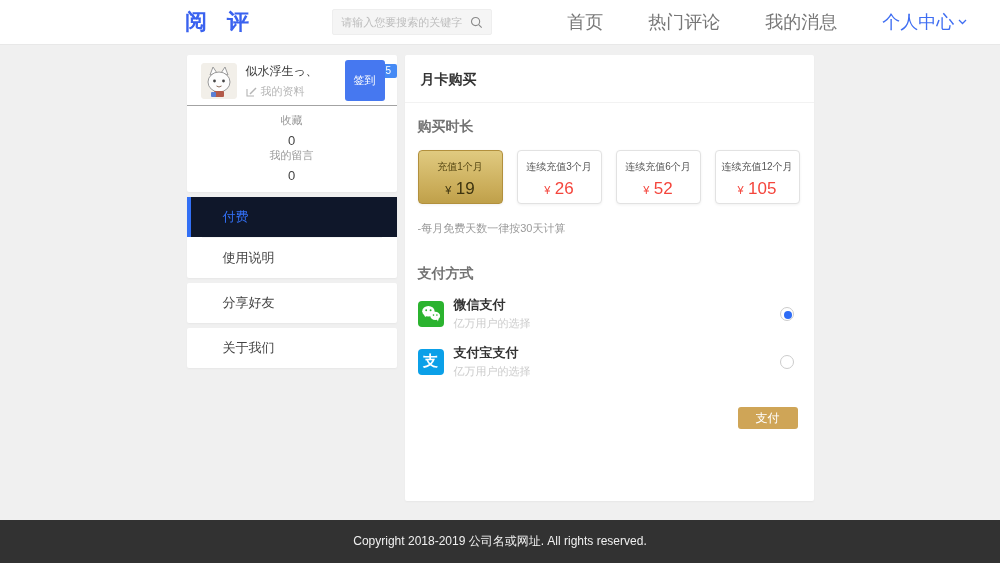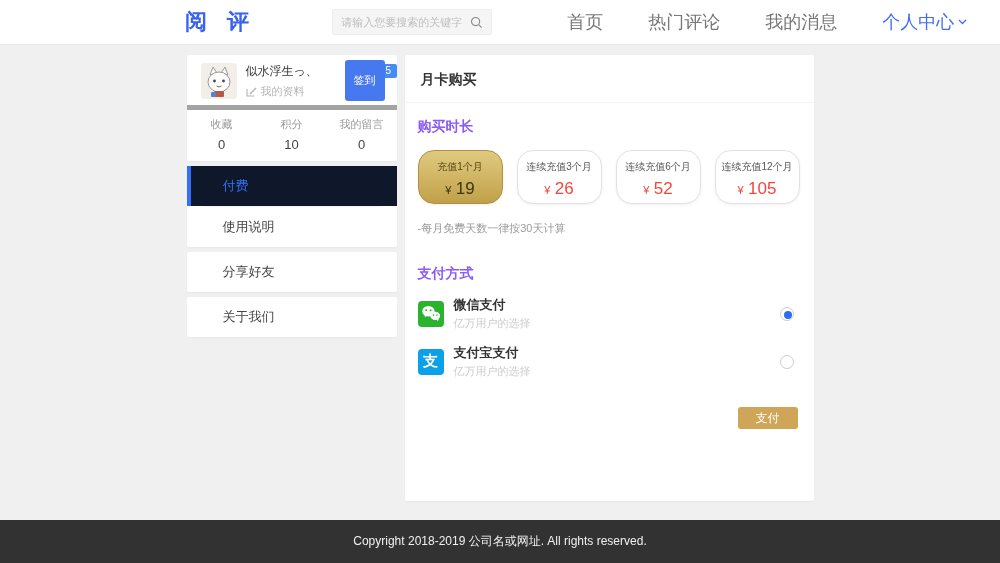--- a/index.html
+++ b/index.html
@@ -33,39 +33,39 @@
   .avatar { width:36px; height:36px; border-radius:4px; background:#f4f2ee; overflow:hidden; flex:0 0 auto; }
   .pinfo { margin-left:9px; flex:1; min-width:0; }
   .pname-row { display:flex; align-items:center;gap:44px; }
   .pname { font-size:12px; color:#333; white-space:nowrap; }
   .lv-badge { margin-left:5px; background:#458af5; color:#fff; font-size:10px; border-radius:2px;
     padding:1px 6px; line-height:12px; }
   .pprofile { display:flex; align-items:center; margin-top:4px; font-size:11px; color:#b4b4b4; cursor:pointer; }
   .edit-icon { width:11px; height:11px; margin-right:4px; }
   .checkin-btn { background:#4678f0; color:#fff; border:none; border-radius:3px; font-size:11px;
     padding:13px 9px; cursor:pointer; font-family:inherit; flex:0 0 auto; }
-  .stats { display:flex; border-top:5px solid #a3a3a3; padding:7px 0 9px; }
+  .stats { display:flex; border-top:1px solid #a3a3a3; padding:7px 0 9px;flex-direction:column; }
   .stat { flex:1; text-align:center; cursor:pointer; }
   .stat-label { font-size:11px; color:#999; }
   .stat-value { font-size:13px; color:#444; margin-top:5px; }
   .menu-item { position:relative; height:40px; line-height:40px; padding-left:36px; font-size:13px;
     color:#444; cursor:pointer; }
   .menu-item.active { background:#0f172a; color:#3370f5; }
   .menu-item.active::before { content:""; position:absolute; left:0; top:0; bottom:0; width:4px; background:#3370f5; }
   .menu-div { height:1px; background:#f3f3f3; margin:0 15px; }
   .single-item { height:40px; line-height:40px; padding-left:36px; font-size:13px; color:#444; cursor:pointer; }
 
   
   .main { width:409px; background:#fff; border-radius:2px; box-shadow:0 1px 2px rgba(0,0,0,0.04);
     min-height:446px; }
   .main-title { font-size:14px; font-weight:bold; color:#333; padding:16px 16px 13px; border-bottom:1px solid #f2f2f2; }
   .main-body { padding:0 13px; }
-  .sec-title { font-size:14px; font-weight:bold; color:#8b5cf6; margin-top:15px; }
+  .sec-title { font-size:14px; font-weight:bold; color:#737373; margin-top:15px; }
   .plans { display:flex; margin-top:14px; }
-  .plan { width:85px; height:54px; border:1px solid #e2e2e2; border-radius:16px; background:#fff;
+  .plan { width:85px; height:54px; border:1px solid #e2e2e2; border-radius:4px; background:#fff;
     box-shadow:0 1px 3px rgba(0,0,0,0.06); margin-right:14px; text-align:center; cursor:pointer; }
   .plan:last-child { margin-right:0; }
   .plan-name { font-size:10px; color:#555; margin-top:9px; white-space:nowrap; }
   .plan-price { margin-top:5px; color:#f4453c; }
   .plan-price .cur { font-size:11px; }
   .plan-price .val { font-size:17px; }
   .plan.selected { background:linear-gradient(180deg,#e0ca80 0%, #c9ab57 75%, #bfa04a 100%);
     border-color:#b2903d; }
   .plan.selected .plan-name { color:#554612; }
   .plan.selected .plan-price { color:#3e3410; }
@@ -158,24 +158,20 @@
               </div>
             </div>
             <button class="checkin-btn">签到</button>
           </div>
           <div class="stats">
             <div class="stat">
               <div class="stat-label">收藏</div>
               <div class="stat-value">0</div>
             </div>
             <div class="stat">
-              <div class="stat-label">积分</div>
-              <div class="stat-value">10</div>
-            </div>
-            <div class="stat">
               <div class="stat-label">我的留言</div>
               <div class="stat-value">0</div>
             </div>
           </div>
         </div>
 
         <div class="sbox">
           <div class="menu-item active">付费</div>
           <div class="menu-div"></div>
           <div class="menu-item">使用说明</div>

